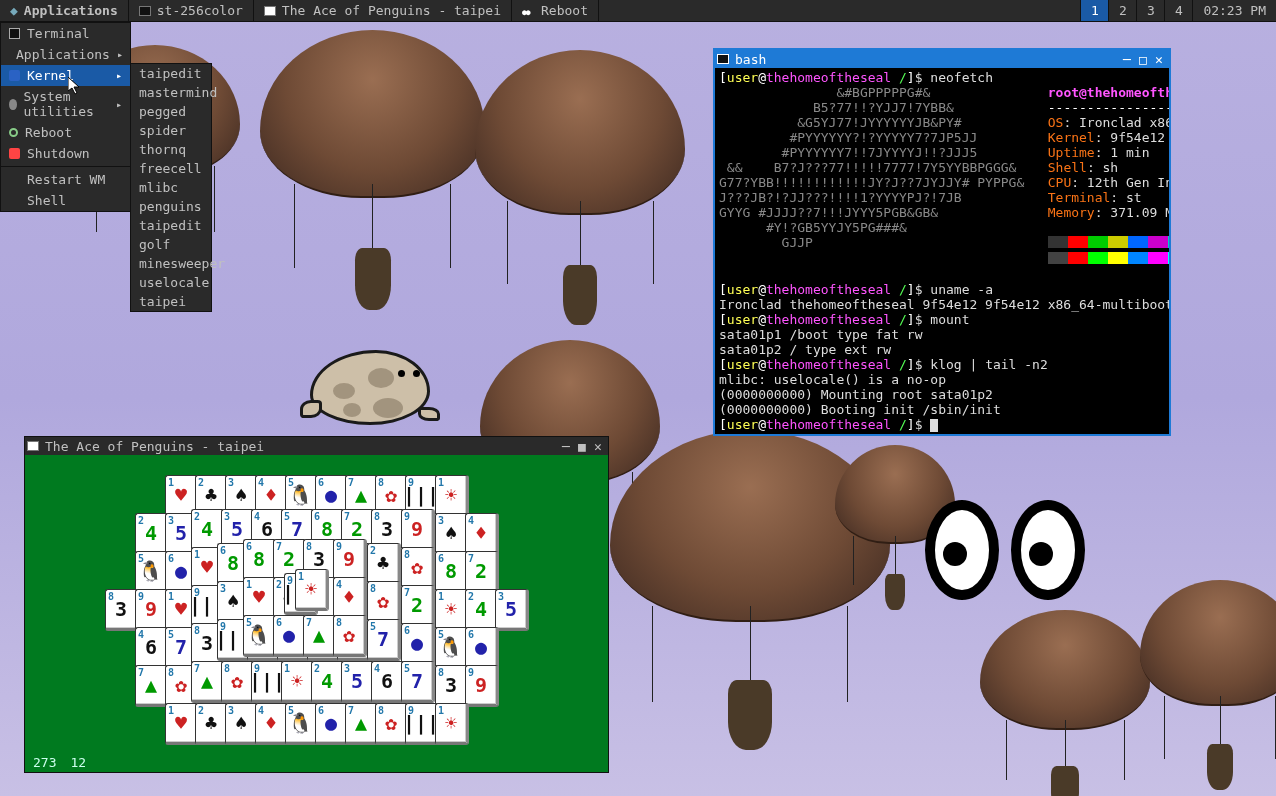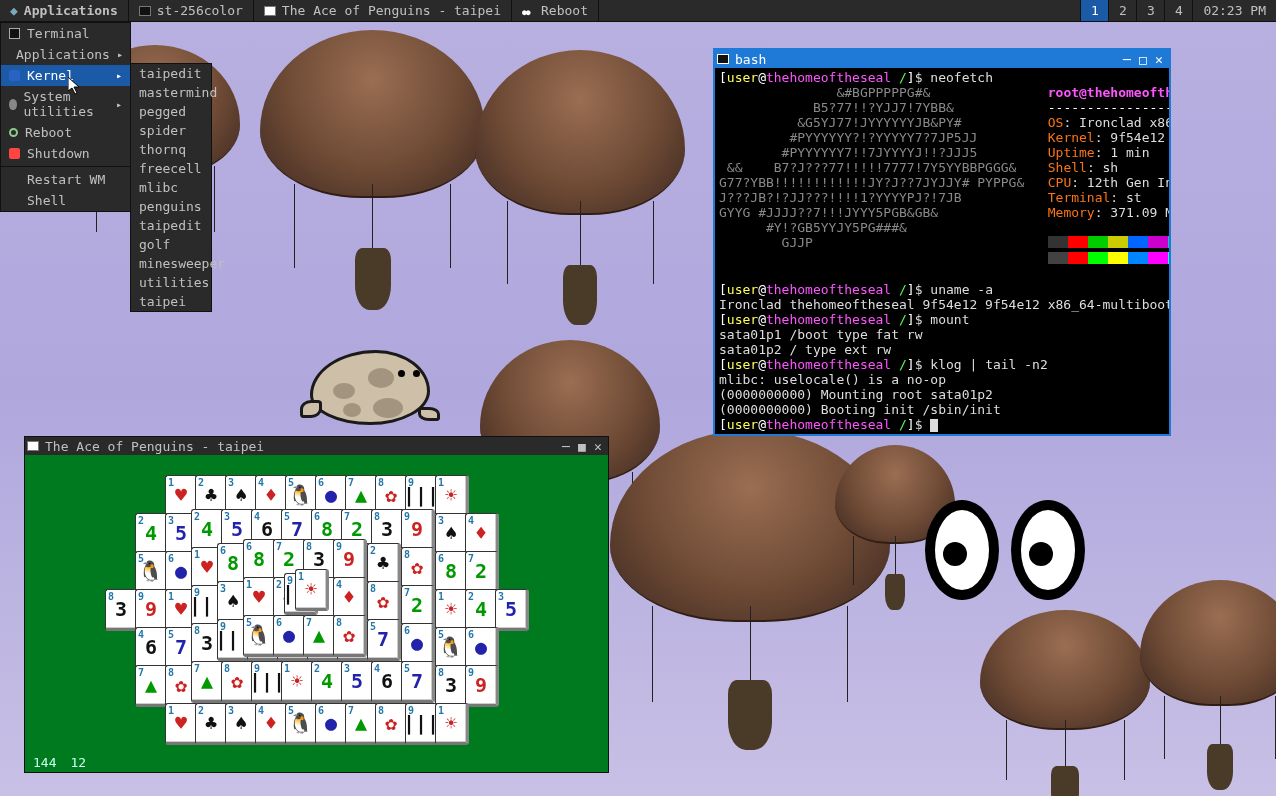--- a/index.html
+++ b/index.html
@@ -232,21 +232,21 @@
     <div class="si">mastermind</div>
     <div class="si">pegged</div>
     <div class="si">spider</div>
     <div class="si">thornq</div>
     <div class="si">freecell</div>
     <div class="si">mlibc</div>
     <div class="si">penguins</div>
     <div class="si">taipedit</div>
     <div class="si">golf</div>
     <div class="si">minesweeper</div>
-    <div class="si">utilities</div>
+    <div class="si">uselocale</div>
     <div class="si">taipei</div>
   </div>
 
 <svg class="cursor-arrow" viewBox="0 0 14 18">
   <path d="M0 0 L0 14 L4 11 L7 17 L9 16 L6 10 L11 10 Z" fill="#fff" stroke="#000" stroke-width="1"></path>
 </svg>
 
 <div class="termwin">
   <div class="titlebar">
     <span class="tbicon" style="background:#111;border-color:#fff;margin-right:4px;"></span>
@@ -901,16 +901,16 @@
       <div class="tile black" style="left: 259px; top: 118px; z-index: 4;">
         <span class="sm">9</span>
         <span class="glyph">|||</span>
       </div>
       <div class="tile red" style="left: 270px; top: 114px; z-index: 5;">
         <span class="sm">1</span>
         <span class="glyph">☀</span>
       </div>
     </div>
   <div class="status">
-    <span>144</span>
+    <span>273</span>
     <span>12</span>
   </div>
 </div>
 
 </body></html>

